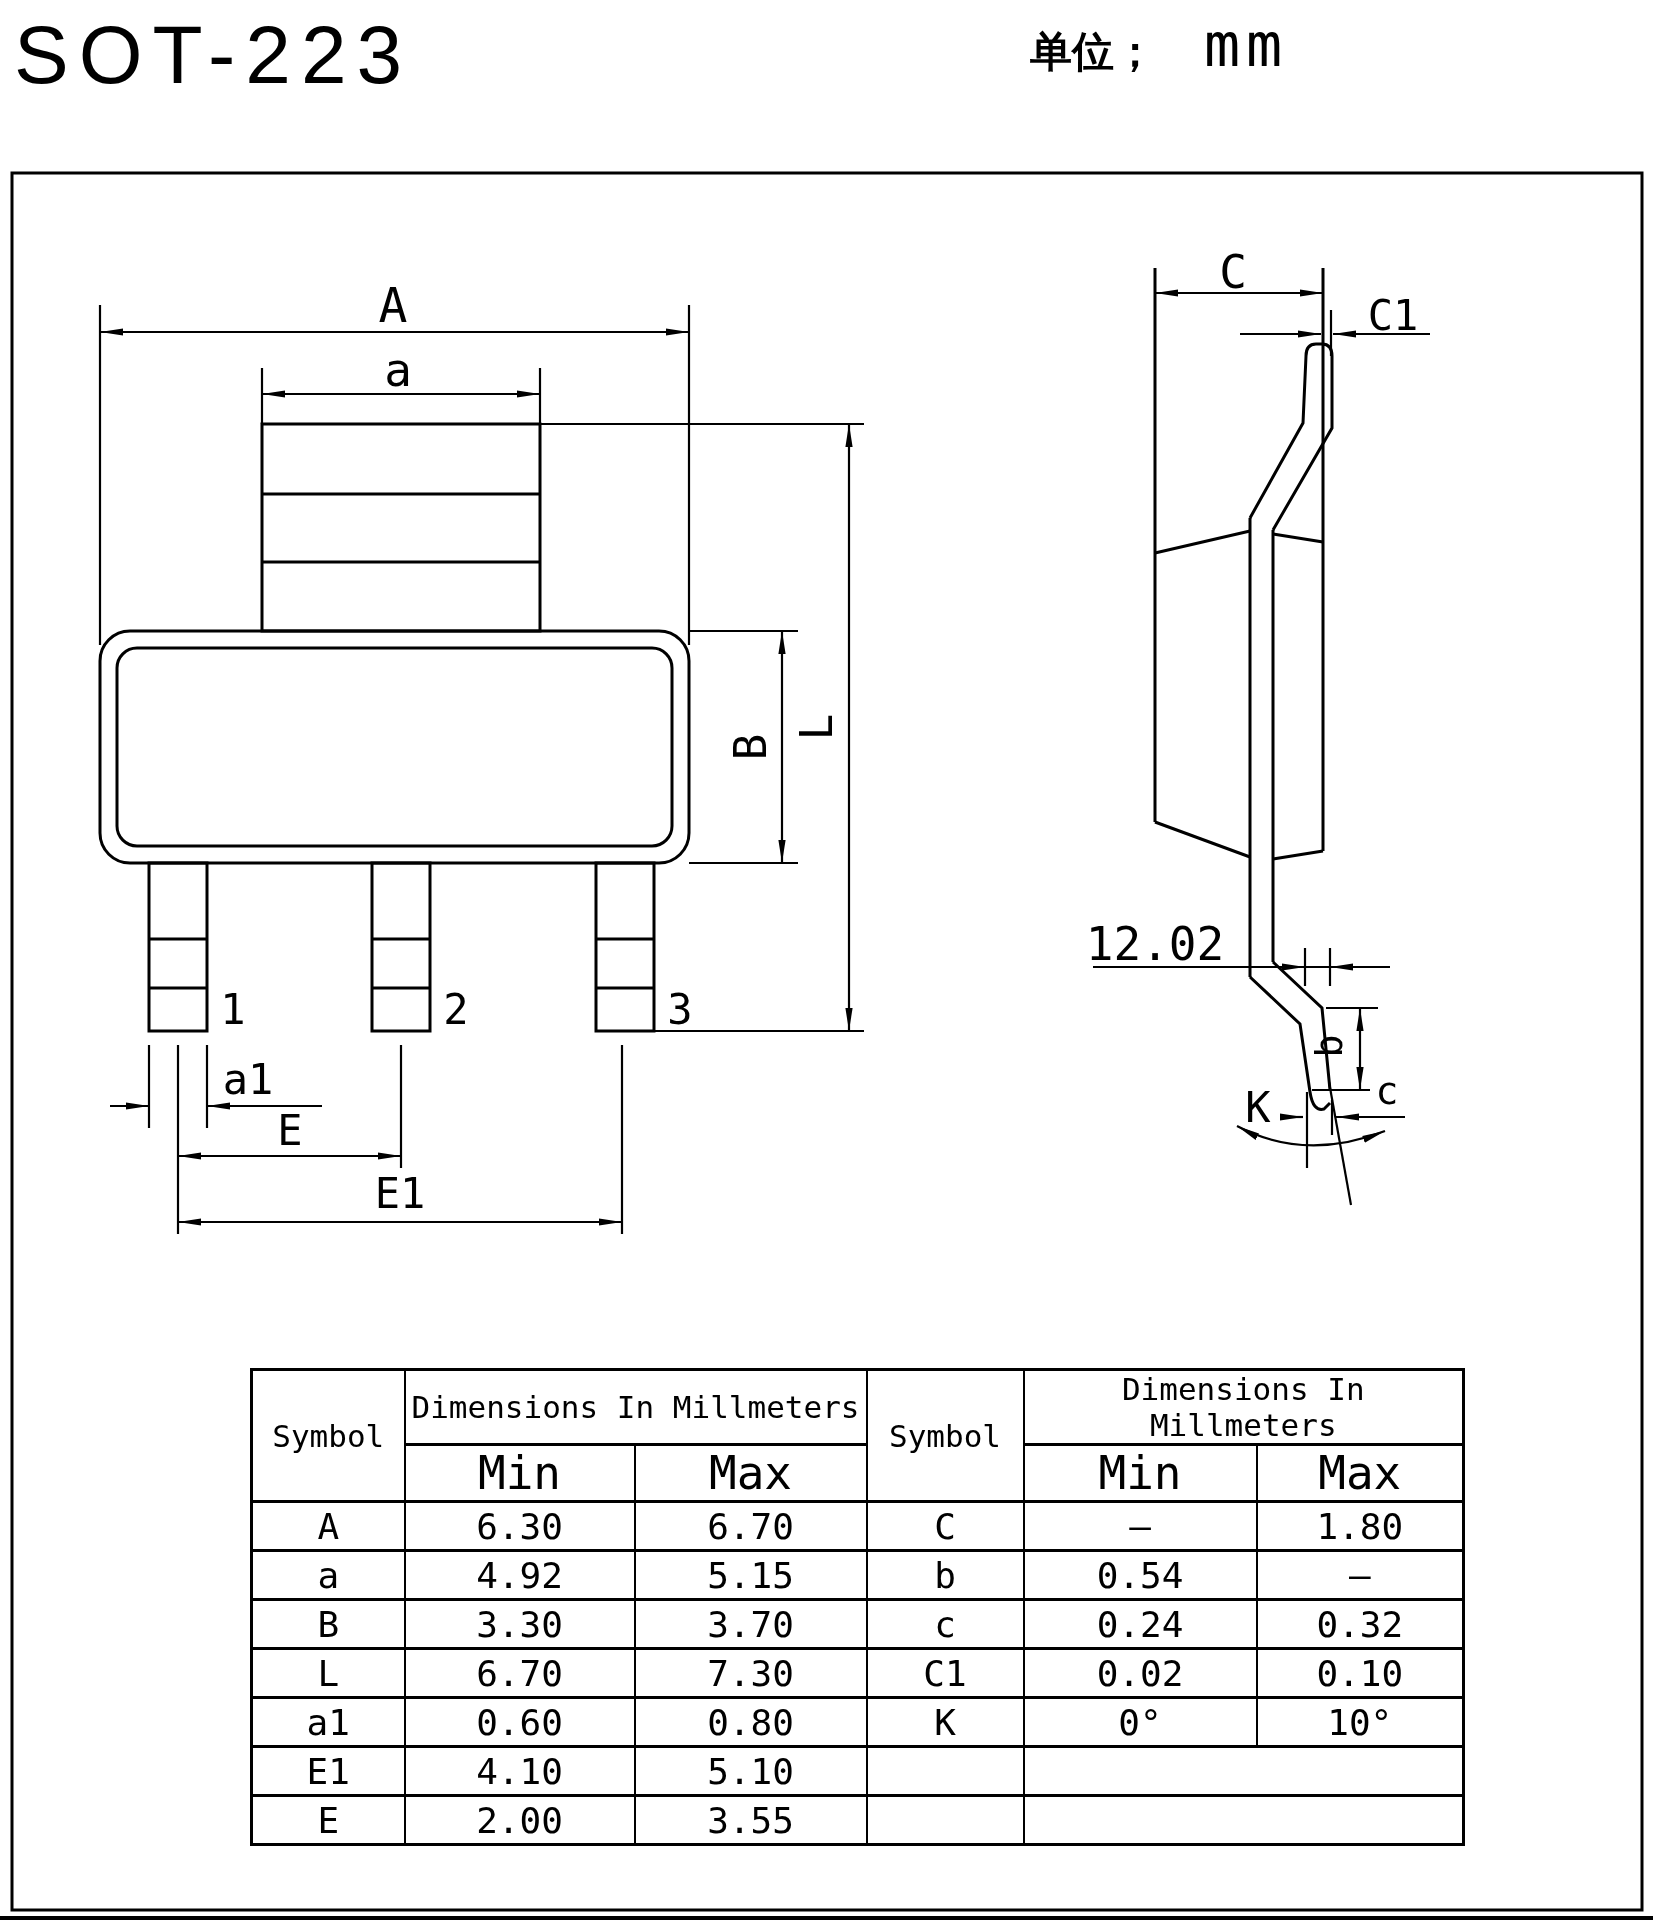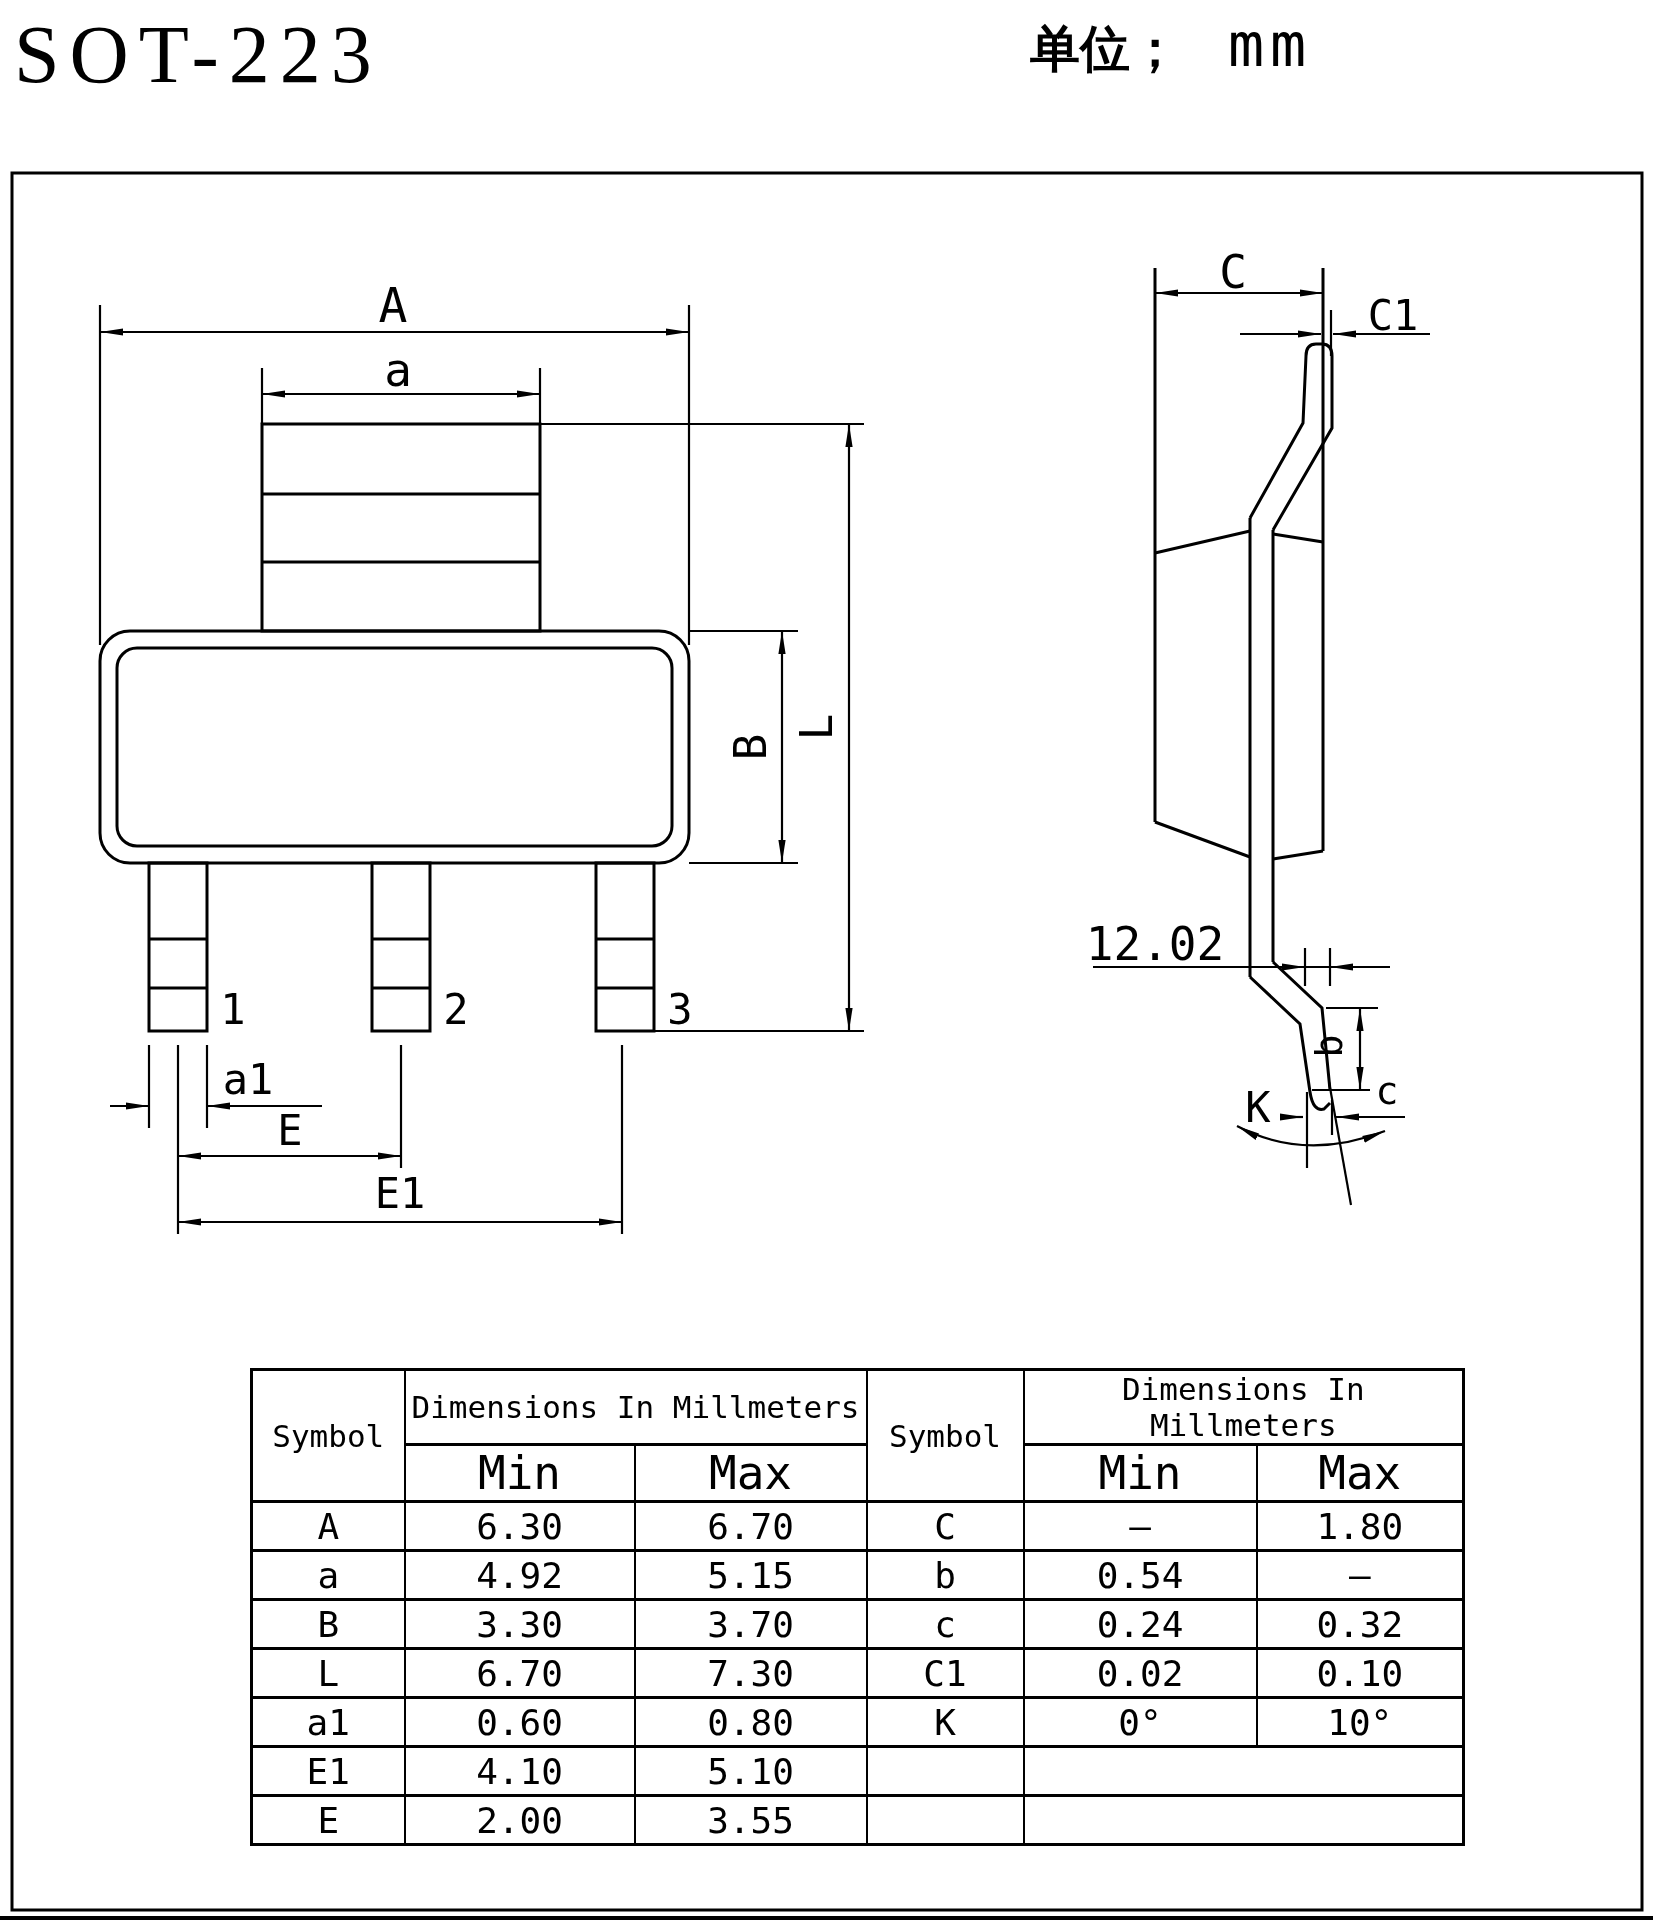--- a/index.html
+++ b/index.html
@@ -6,32 +6,32 @@
   .page{
     position:relative;
     width:1653px;height:1922px;
     background:#fff;
     font-family:"DejaVu Sans Mono", monospace;
     color:#000;
     overflow:hidden;
   }
   .doc-title{
     position:absolute;left:14px;top:8px;
-    font-family:Liberation Serif, serif;
+    font-family:Liberation Sans, sans-serif;
     font-size:82px;font-weight:400;letter-spacing:10px;
     color:#000;white-space:nowrap;
   }
   .unit-label{
     position:absolute;left:1030px;top:10px;
     display:flex;align-items:baseline;gap:26px;
     white-space:nowrap;
   }
   .unit-label .cjk{
     font-family:"DejaVu Serif", serif;
-    font-size:50px;font-weight:600;
+    font-size:42px;font-weight:600;
   }
   .unit-label .mm{
     font-family:"DejaVu Sans Mono", monospace;
     font-size:60px;font-weight:400;letter-spacing:6px;margin-left:22px;
   }
   svg.drawing{position:absolute;left:0;top:0;}
   svg.drawing text{
     font-family:"DejaVu Sans Mono", monospace;
     fill:#000;stroke:none;
   }

